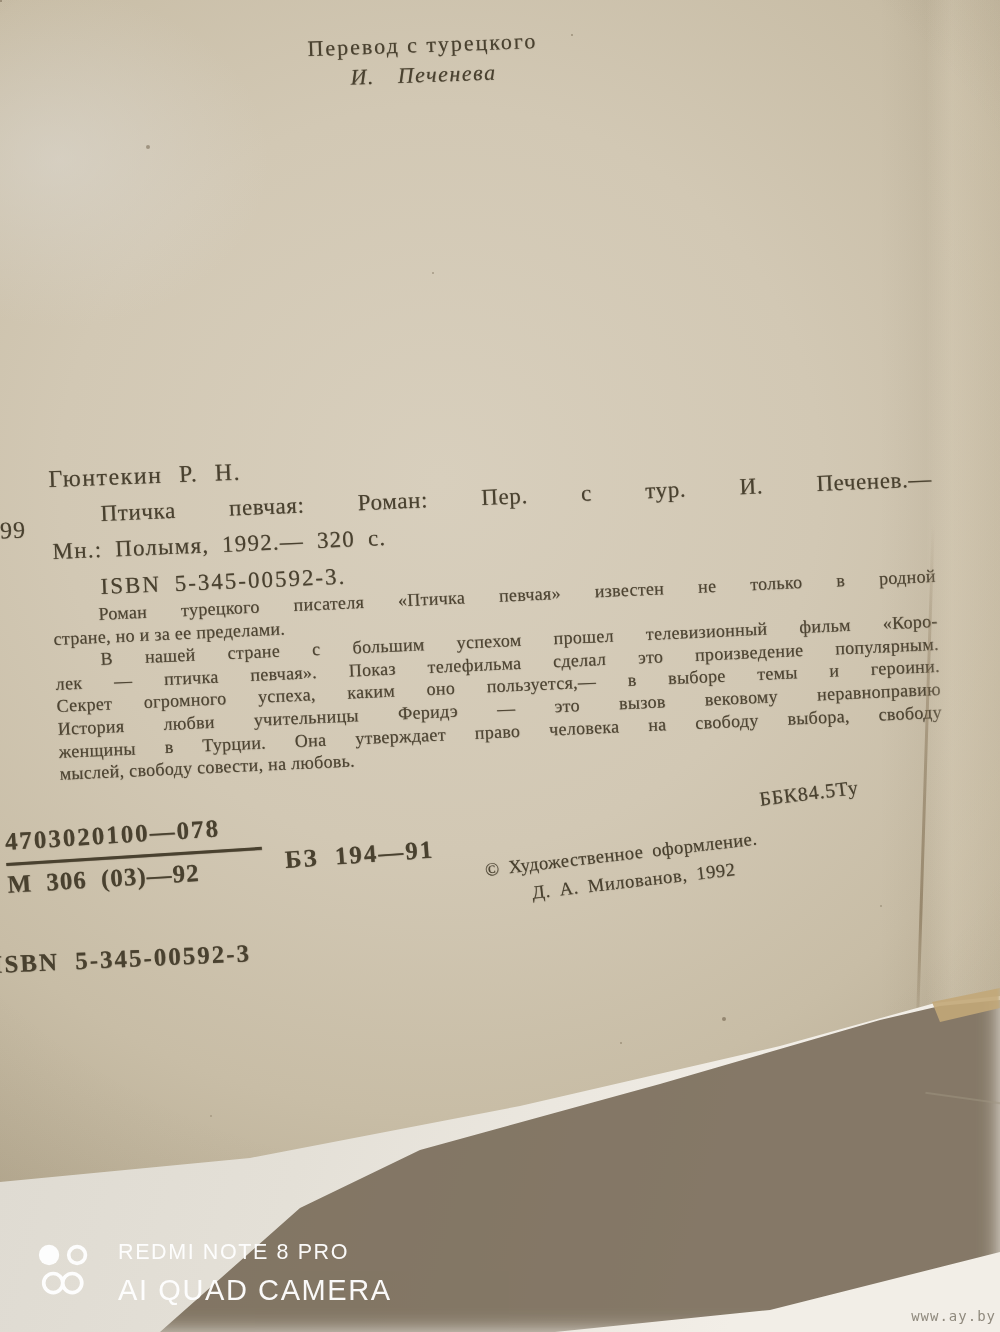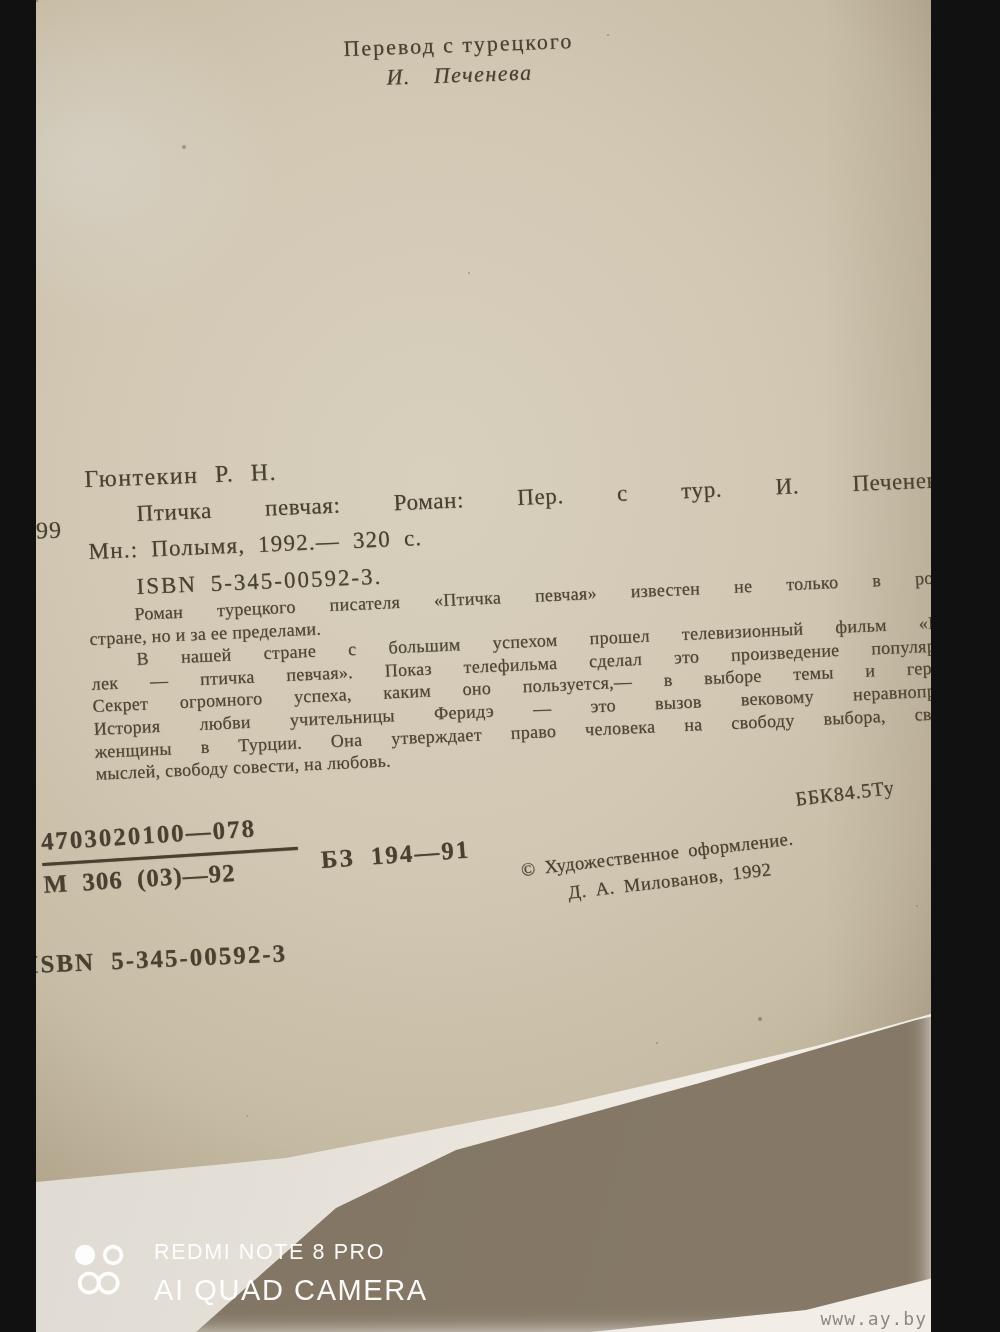--- a/index.html
+++ b/index.html
@@ -1,22 +1,21 @@
 <!DOCTYPE html>
 <html><head>
 <meta charset="utf-8">
 <style>
   html,body{margin:0;padding:0;background:#111;}
   .photo{
-    position:relative; width:895px; height:1332px; overflow:hidden;
+    position:relative; width:1000px; height:1332px; overflow:hidden;
     font-family:"Liberation Serif","DejaVu Serif",serif;
     background:
       radial-gradient(30% 18% at 6% 12%, rgba(220,216,208,.55), rgba(220,216,208,0) 70%),
       radial-gradient(95% 70% at 44% 36%, #d8cfbd 0%, #d2c8b4 40%, #c8bda6 68%, #b7ab92 92%, #a89b80 100%);
-    margin-left: 36px;
   }
   .abs{position:absolute;}
   .txt{color:#49412f; text-shadow:0.3px 0.3px 0.7px rgba(60,50,35,.5); white-space:nowrap;}
   .just{white-space:normal; text-align:justify; text-align-last:justify;}
 
   
   .translation{left:252px; top:38px; width:340px; text-align:center; transform:rotate(-2deg); transform-origin:left top;}
   .translation .l1{font-size:22px; letter-spacing:2px;}
   .translation .l2{font-size:22px; font-style:italic; letter-spacing:1.5px; word-spacing:16px; margin-top:4px;}
 
@@ -70,21 +69,21 @@
     clip-path:polygon(932px 1002px, 1000px 988px, 1000px 1008px, 940px 1022px);}
   .white-line{left:925px; top:1098px; width:90px; height:2px; background:rgba(160,150,130,.5); transform:rotate(8deg);}
 
   
   .wm{left:36px; top:1240px; display:flex; align-items:flex-start; color:#fff;
     font-family:"Liberation Sans","DejaVu Sans",sans-serif; opacity:.96;}
   .wm .logo{width:60px; height:56px; margin-top:2px;}
   .wm .wm-text{margin-left:22px;}
   .wm .wm-l1{font-size:21.5px; letter-spacing:1.6px;}
   .wm .wm-l2{font-size:29px; letter-spacing:1.6px; margin-top:9px;}
-  .site{right:4px; top:1308px; font-family:"DejaVu Sans Mono",monospace; font-size:18px; color:#908a7e; letter-spacing:1px;}
+  .site{right:4px; top:1308px; font-family:"DejaVu Sans Mono",monospace; font-size:14px; color:#908a7e; letter-spacing:1px;}
 </style>
 </head>
 <body>
 
 <div class="photo">
 
   <div class="abs translation">
     <div class="txt l1">Перевод с турецкого</div>
     <div class="txt l2">И. Печенева</div>
   </div>

